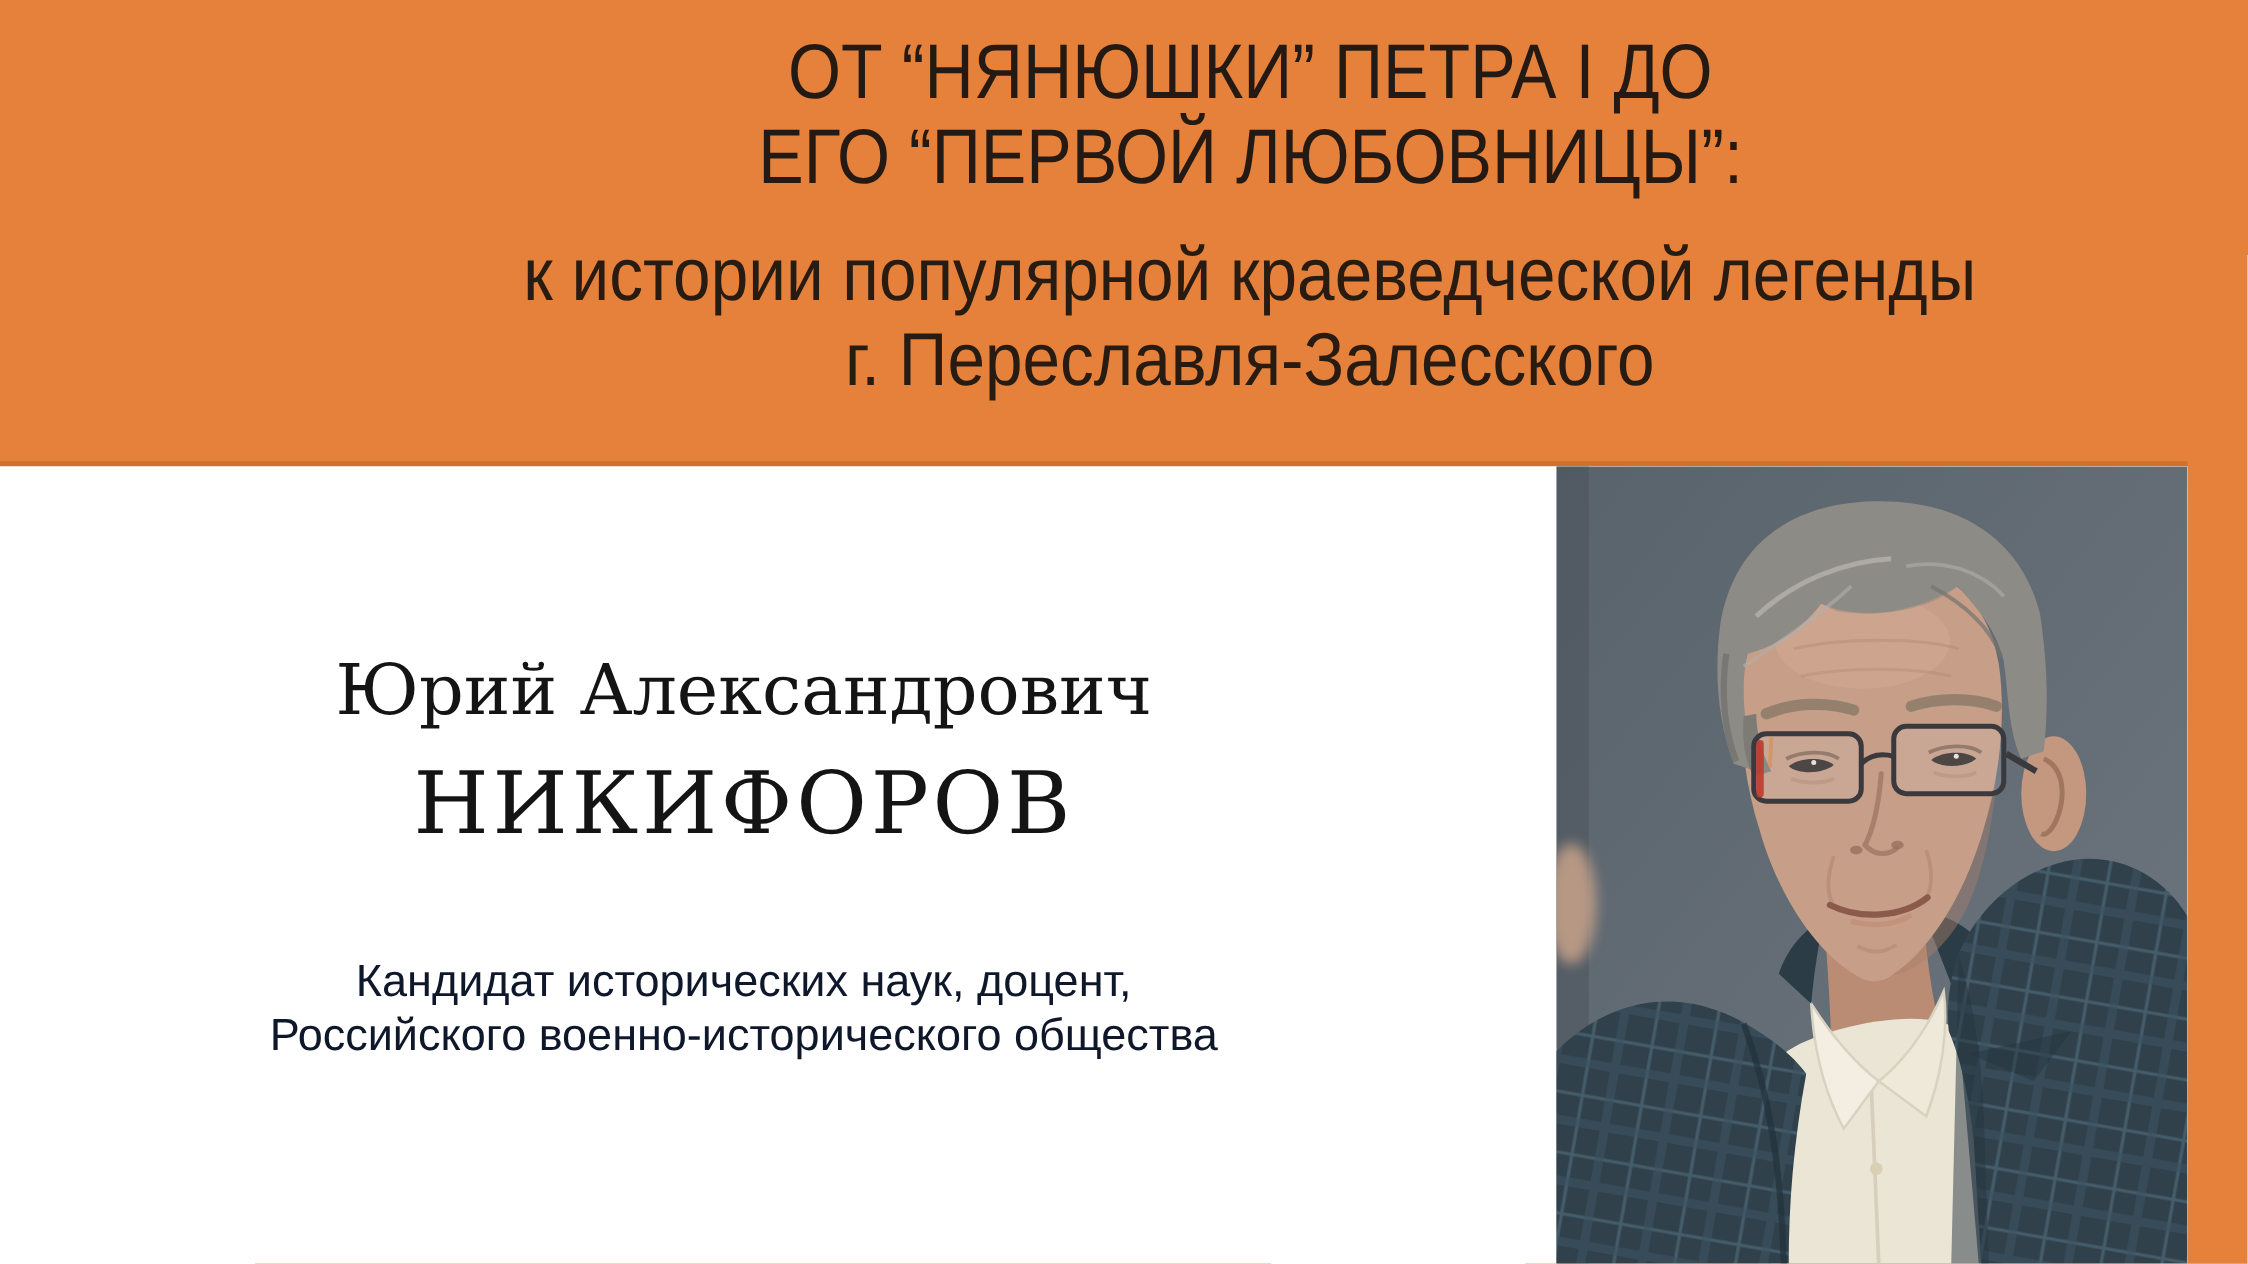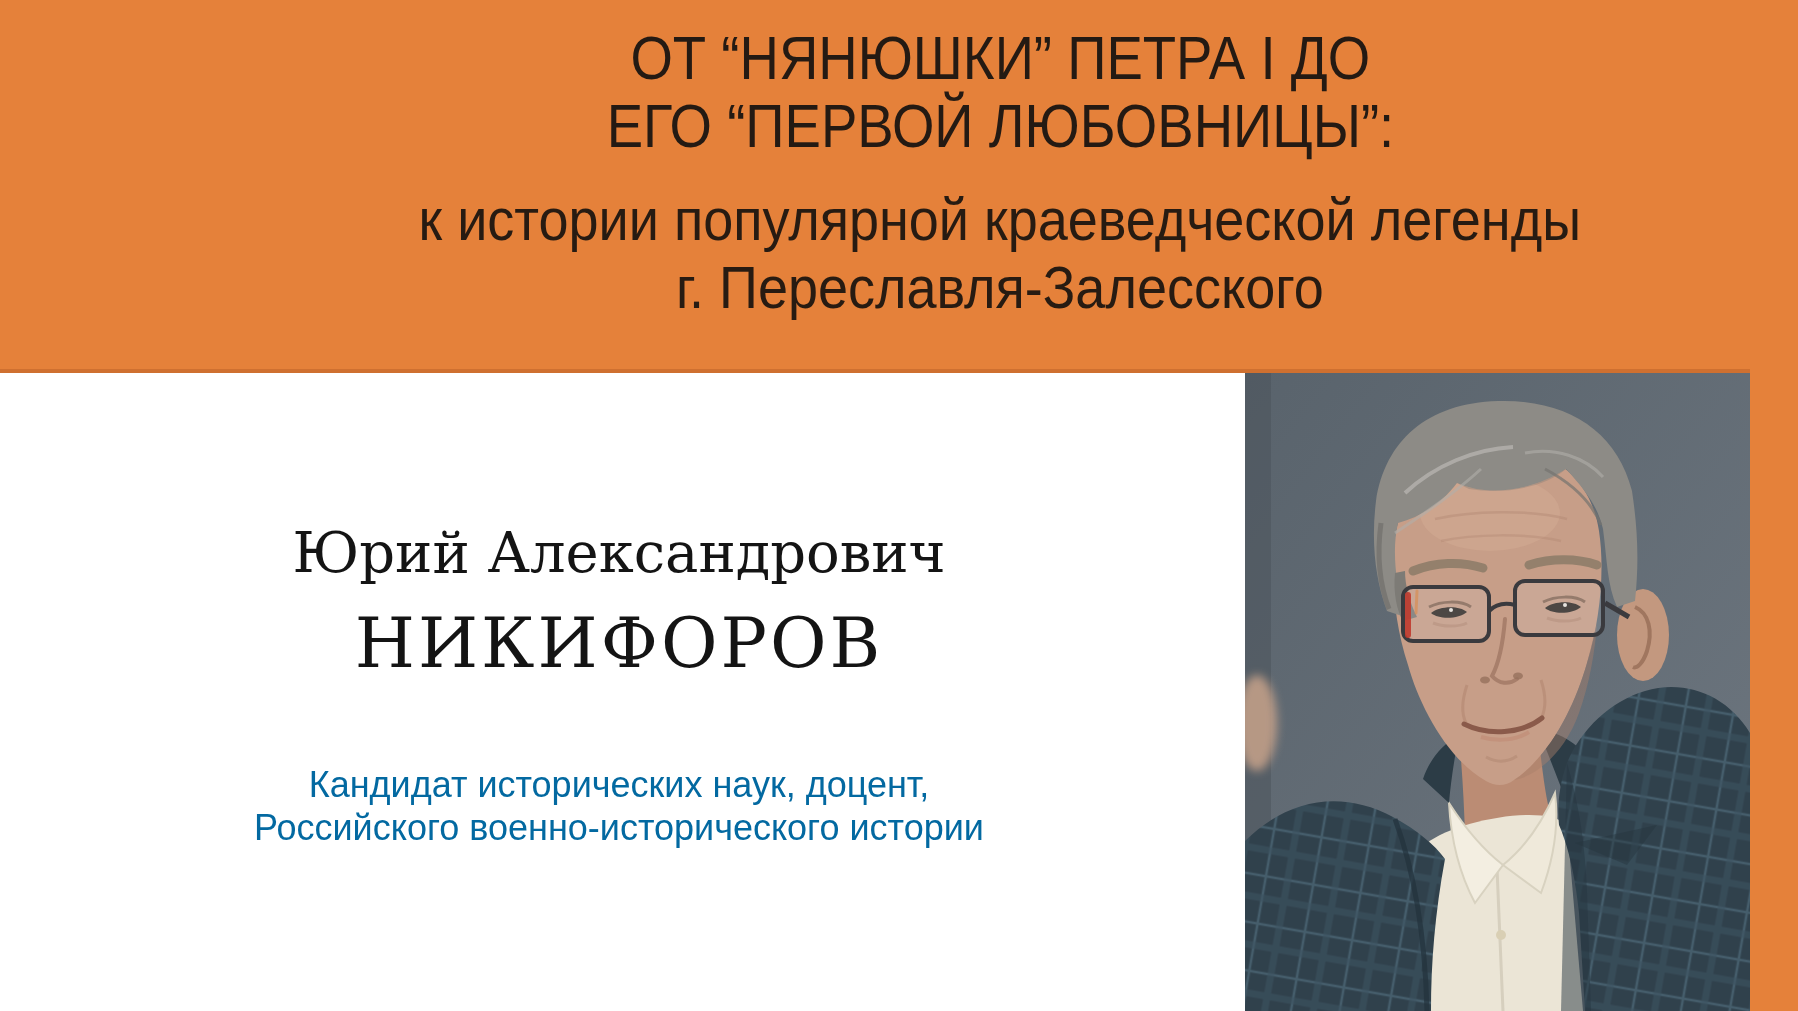--- a/index.html
+++ b/index.html
@@ -22,34 +22,34 @@
   .subtitle-line{
     font-size:60px;line-height:68px;font-weight:400;color:#271b12;
     white-space:nowrap;
   }
   .subtitle-line > span{display:inline-block;transform:scaleX(.90);transform-origin:center;}
   .band-edge{position:absolute;left:0;top:369px;width:1750px;height:4px;background:#cf7030;}
 
   
   .content{position:absolute;left:0;top:373px;width:1750px;height:638px;background:#ffffff;}
 
-  .speaker-block{position:absolute;left:0;top:0;width:1190px;text-align:center;padding-left:24px;}
+  .speaker-block{position:absolute;left:0;top:0;width:1190px;text-align:center;}
   .speaker-name{
     margin-top:148px;
     font-family:"DejaVu Serif","Liberation Serif",serif;
     font-size:56px;line-height:64px;color:#141414;white-space:nowrap;
   }
   .speaker-surname{
     margin-top:28px;
     font-family:"DejaVu Serif","Liberation Serif",serif;
     font-size:69px;line-height:60px;letter-spacing:3px;color:#141414;white-space:nowrap;
   }
   .speaker-credentials{
     margin-top:90px;
-    font-size:36px;line-height:43px;color:#0369a1;
+    font-size:36px;line-height:43px;color:#0f172a;
   }
 
   
   .photo{position:absolute;left:1245px;top:373px;width:505px;height:638px;overflow:hidden;}
   .photo svg{display:block;width:100%;height:100%;}
 </style>
 </head>
 <body>
 
 <div class="slide">
@@ -73,21 +73,21 @@
     </div>
   </div>
   <div class="band-edge"></div>
 
   <div class="content">
     <div class="speaker-block">
       <div class="speaker-name">Юрий Александрович</div>
       <div class="speaker-surname">НИКИФОРОВ</div>
       <div class="speaker-credentials">
         <div>Кандидат исторических наук, доцент,</div>
-        <div>Российского военно-исторического истории</div>
+        <div>Российского военно-исторического общества</div>
       </div>
     </div>
   </div>
 
   <div class="photo">
     <svg viewBox="0 0 505 638" xmlns="http://www.w3.org/2000/svg">
       <defs>
         <linearGradient id="bgg" x1="0" y1="0" x2="1" y2="1">
           <stop offset="0" stop-color="#59636c"></stop>
           <stop offset="1" stop-color="#6e7780"></stop>

